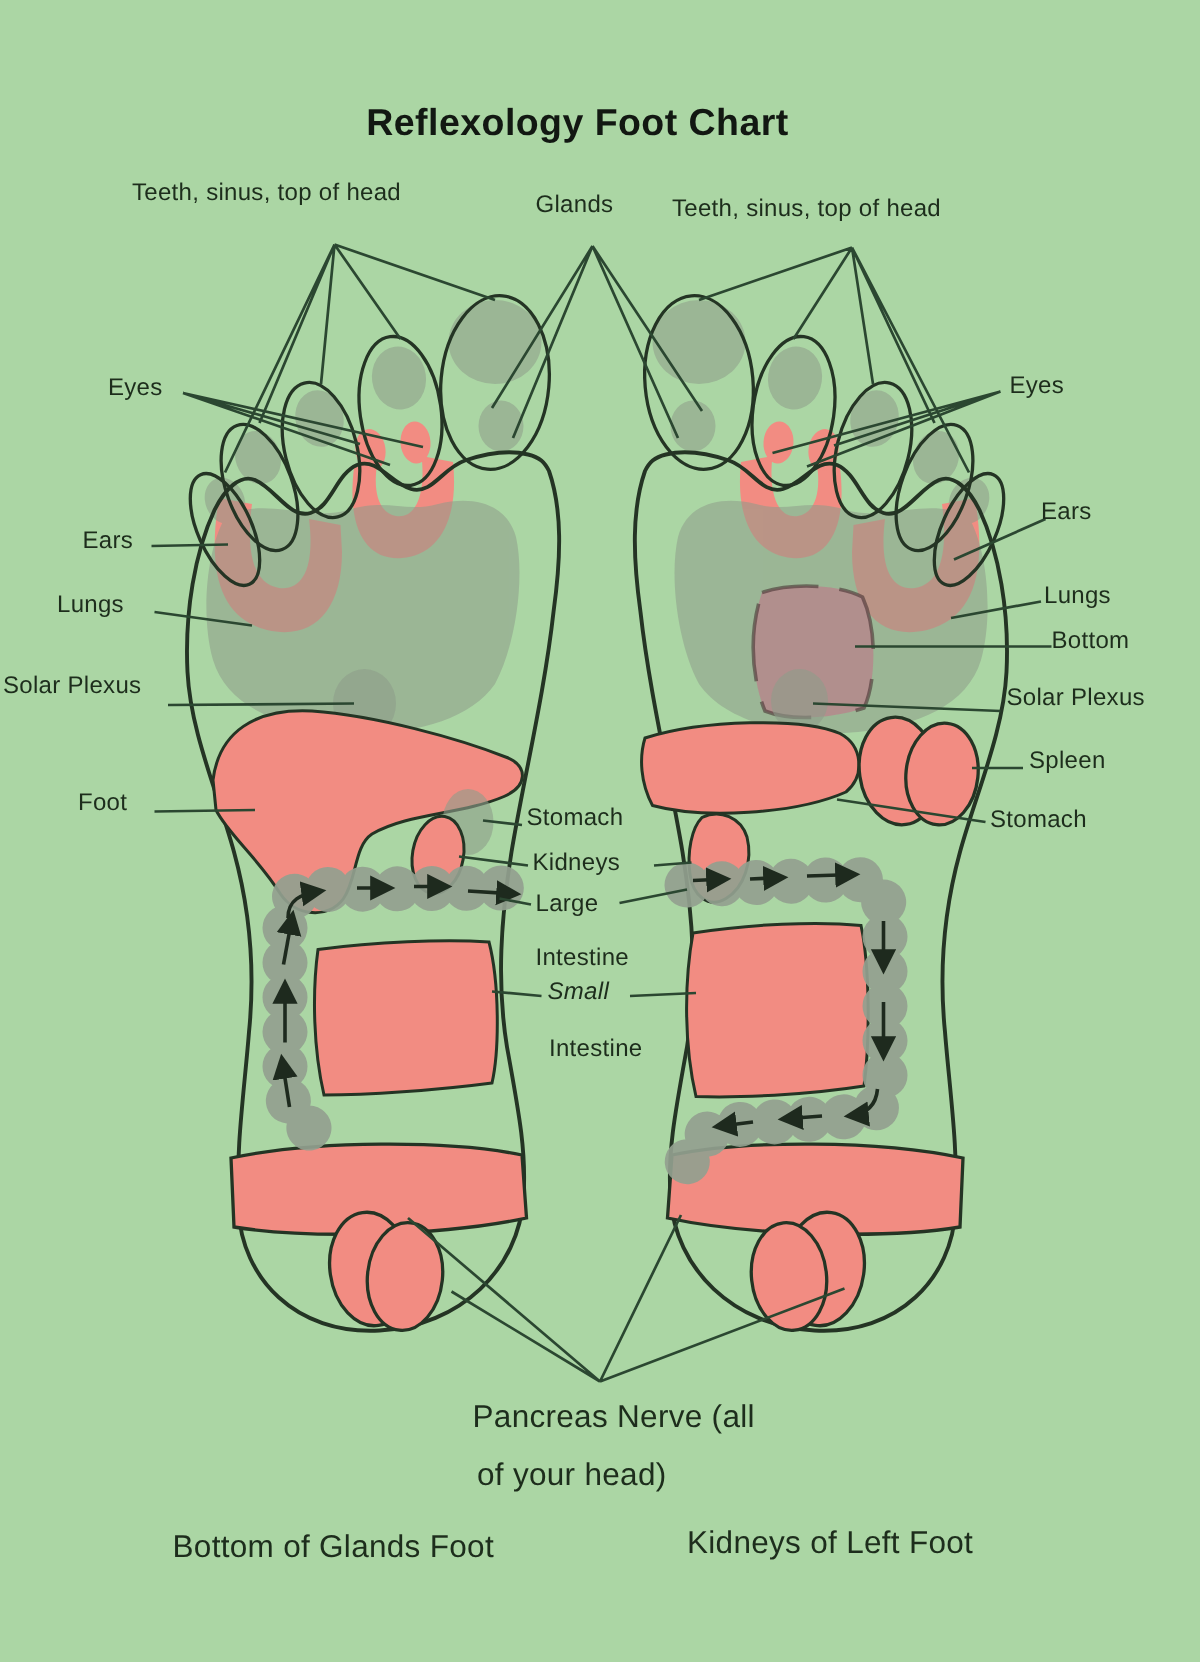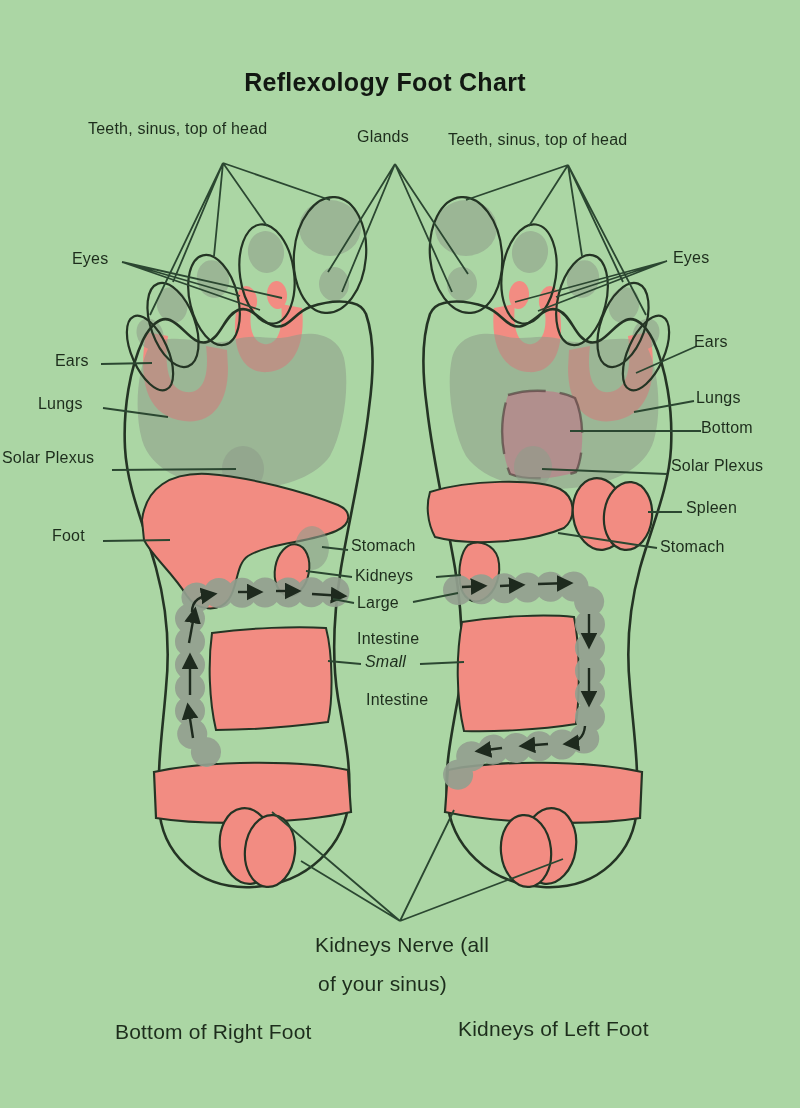--- a/index.html
+++ b/index.html
@@ -180,17 +180,17 @@
   <div class="lbl" style="left:686px;top:499px;">Spleen</div>
   <div class="lbl" style="left:660px;top:538px;">Stomach</div>
 
   <div class="lbl" style="left:351px;top:537px;">Stomach</div>
   <div class="lbl" style="left:355px;top:567px;">Kidneys</div>
   <div class="lbl" style="left:357px;top:594px;text-align:center;">Large</div>
   <div class="lbl" style="left:357px;top:630px;">Intestine</div>
   <div class="lbl" style="left:365px;top:653px;font-style:italic;">Small</div>
   <div class="lbl" style="left:366px;top:691px;">Intestine</div>
 
-  <div class="lbl caption" style="left:315px;top:933px;">Kidneys Nerve (all</div>
-  <div class="lbl caption" style="left:318px;top:972px;">of your sinus)</div>
-  <div class="lbl caption" style="left:115px;top:1020px;">Bottom of Right Foot</div>
+  <div class="lbl caption" style="left:315px;top:933px;">Pancreas Nerve (all</div>
+  <div class="lbl caption" style="left:318px;top:972px;">of your head)</div>
+  <div class="lbl caption" style="left:115px;top:1020px;">Bottom of Glands Foot</div>
   <div class="lbl caption" style="left:458px;top:1017px;">Kidneys of Left Foot</div>
 </div>
 
 </body></html>

